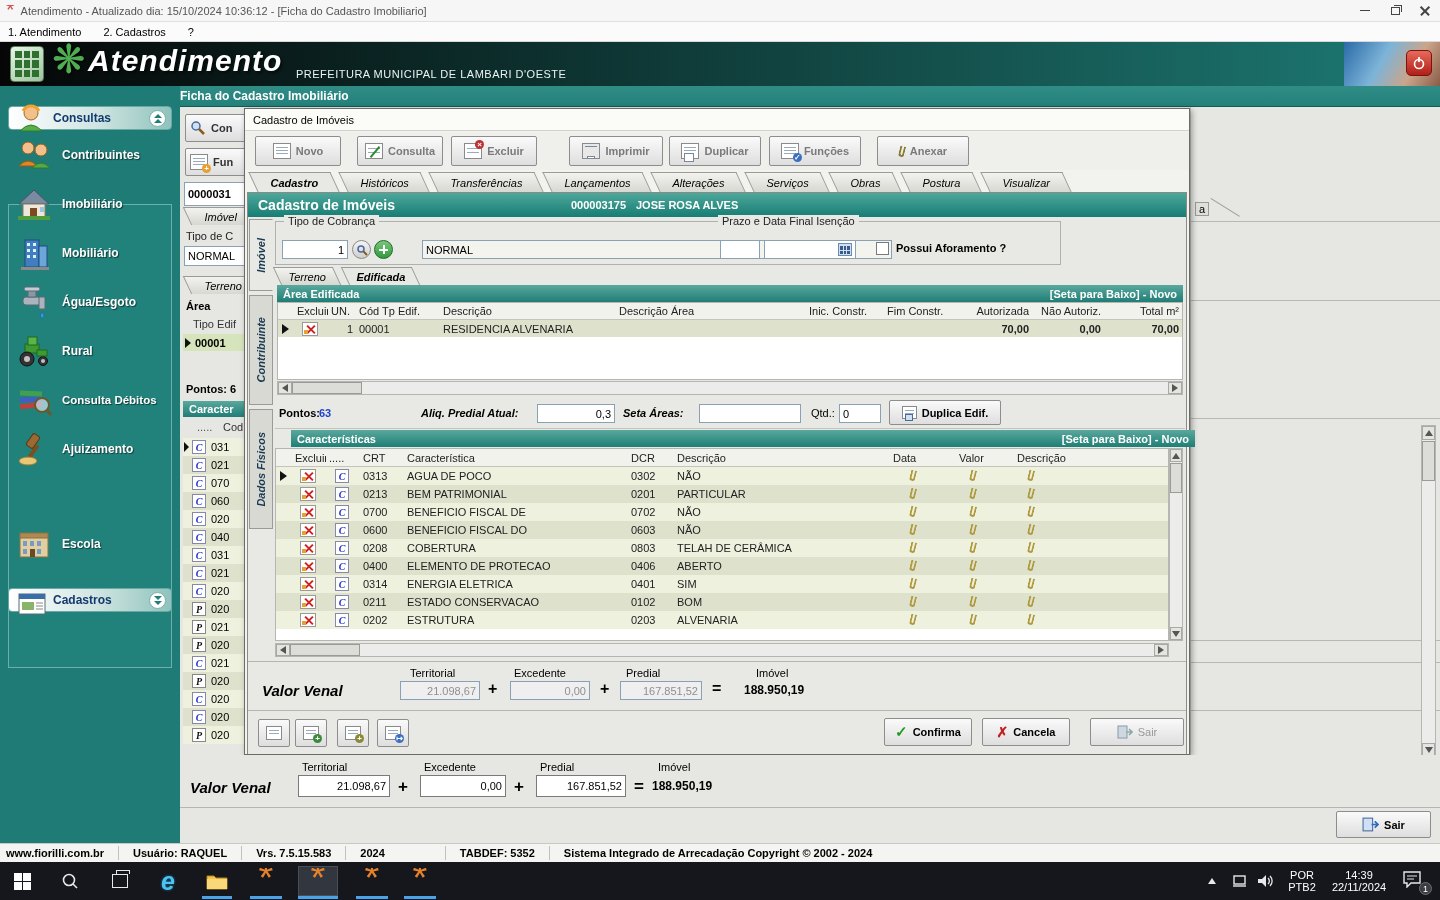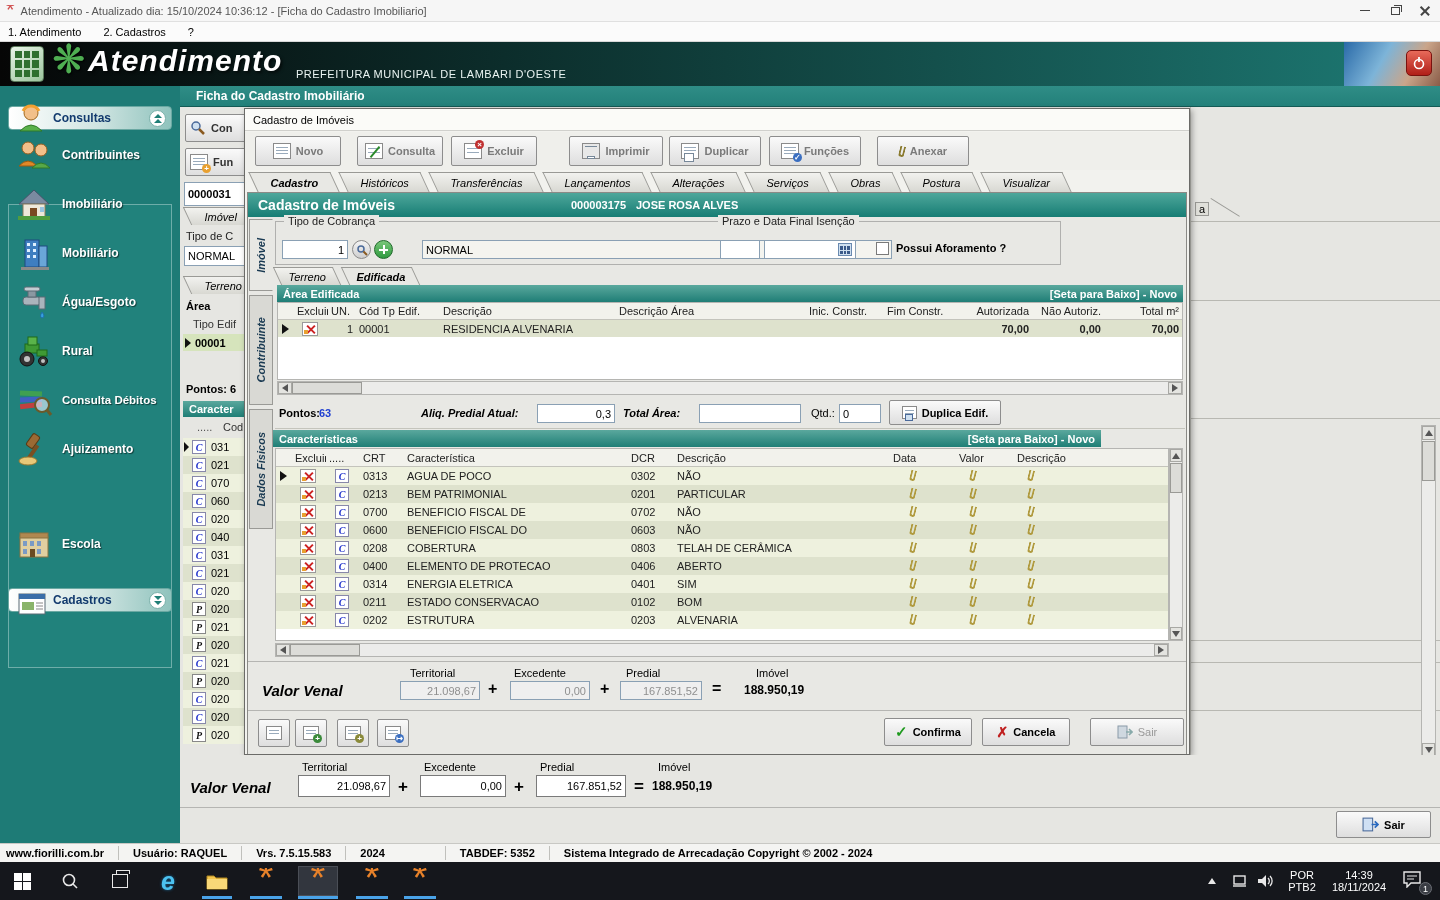--- a/index.html
+++ b/index.html
@@ -260,21 +260,21 @@
       </span>
       <span class="lab">Cadastros</span>
       <span class="chevcirc">
           <i class="chev dn"></i>
           <i class="chev dn"></i>
         </span>
     </div>
   </div>
 
   <div class="abs" style="left:180px;top:86px;width:1260px;height:21px;background:linear-gradient(180deg,#2f8d86,#23807a);display:flex;align-items:center;border-bottom:1px solid #135a55">
-    <span class="b white f12" style="margin-left:16px">Ficha do Cadastro Imobiliário</span>
+    <span class="b white f12" style="margin-left:0">Ficha do Cadastro Imobiliário</span>
   </div>
 
   <div class="abs" style="left:180px;top:107px;width:1260px;height:736px;background:#e6e6e2"></div>
 
   <div class="abs" style="left:183px;top:108px;width:61px;height:644px;overflow:hidden">
     <div class="btn" style="position:absolute;left:2px;top:6px;width:70px;height:28px;justify-content:flex-start;padding-left:4px">
       <svg width="16" height="16" viewBox="0 0 16 16">
           <circle cx="6" cy="6" r="4" fill="#cfe0f0" stroke="#4a6a9a" stroke-width="1.5"></circle>
           <line x1="9" y1="9" x2="14" y2="14" stroke="#8a5a20" stroke-width="2.5"></line>
         </svg>
@@ -597,35 +597,35 @@
       <span class="sbbtn" style="margin-left:auto;width:14px;height:12px">
           <i class="tri-r"></i>
         </span>
     </div>
 
     <div class="abs" style="left:30px;top:288px;width:910px;height:32px;border-bottom:1px solid #c4c4bc">
       <span class="b" style="position:absolute;left:4px;top:10px">Pontos:</span>
       <span class="b" style="position:absolute;left:44px;top:10px;color:#1f3fd0">63</span>
       <span class="b i" style="position:absolute;left:146px;top:10px">Aliq. Predial Atual:</span>
       <div class="input num" style="position:absolute;left:262px;top:7px;width:78px;height:19px">0,3</div>
-      <span class="b i" style="position:absolute;left:348px;top:10px">Total Área:</span>
+      <span class="b i" style="position:absolute;left:348px;top:10px">Seta Áreas:</span>
       <div class="input" style="position:absolute;left:424px;top:7px;width:102px;height:19px"></div>
       <span style="position:absolute;left:536px;top:10px">Qtd.:</span>
       <div class="input" style="position:absolute;left:564px;top:7px;width:42px;height:19px">0</div>
       <div class="btn" style="position:absolute;left:614px;top:3px;width:112px;height:25px">
         <span class="toolico" style="width:15px;height:13px">
             <i style="top:3px"></i>
             <i style="top:6px"></i>
             <i style="position:absolute;right:-3px;bottom:-3px;width:8px;height:7px;background:#cfe0f0;border:1px solid #4a6a9a"></i>
           </span>
         <span class="b">Duplica Edif.</span>
       </div>
     </div>
 
-    <div class="tealbar abs" style="left:28px;top:321px;width:828px;height:17px">
+    <div class="tealbar abs" style="left:46px;top:321px;width:904px;height:17px">
       <span>Características</span>
       <span>[Seta para Baixo] - Novo</span>
     </div>
     <div class="abs" style="left:30px;top:339px;width:894px;height:193px;background:#fff;border:1px solid #b5b5b2;overflow:hidden">
       <div class="gCar gridhead" style="height:18px">
         <span class="hc"></span>
         <span class="hc">Excluir?</span>
         <span class="hc">.....</span>
         <span class="hc">CRT</span>
         <span class="hc">Característica</span>
@@ -945,21 +945,21 @@
           <polygon points="2,6 6,6 10,2 10,14 6,10 2,10" fill="#e8e8e8"></polygon>
           <path d="M12 5 a4 4 0 0 1 0 6 M14 3 a7 7 0 0 1 0 10" stroke="#e8e8e8" fill="none" stroke-width="1.3"></path>
         </svg>
     </span>
     <span class="abs" style="left:1284px;top:3px;width:36px;height:32px;color:#fff;display:flex;flex-direction:column;align-items:center;justify-content:center;font-size:11px">
       <span>POR</span>
         <span>PTB2</span>
     </span>
     <span class="abs" style="left:1322px;top:3px;width:74px;height:32px;color:#fff;display:flex;flex-direction:column;align-items:center;justify-content:center;font-size:11px">
       <span>14:39</span>
-        <span>18/11/2024</span>
+        <span>22/11/2024</span>
     </span>
     <span class="abs" style="left:1402px;top:8px;width:26px;height:22px">
       <svg width="20" height="18" viewBox="0 0 20 18">
           <path d="M2 2 h16 v11 h-9 l-4 4 v-4 h-3 z" fill="none" stroke="#e8e8e8" stroke-width="1.4"></path>
           <line x1="5" y1="6" x2="15" y2="6" stroke="#e8e8e8"></line>
           <line x1="5" y1="9" x2="12" y2="9" stroke="#e8e8e8"></line>
         </svg>
       <span style="position:absolute;right:-4px;bottom:-3px;width:13px;height:13px;border-radius:50%;background:#3a3d44;border:1px solid #6a6d74;color:#fff;font-size:9px;display:flex;align-items:center;justify-content:center">1</span>
     </span>
   </div>

